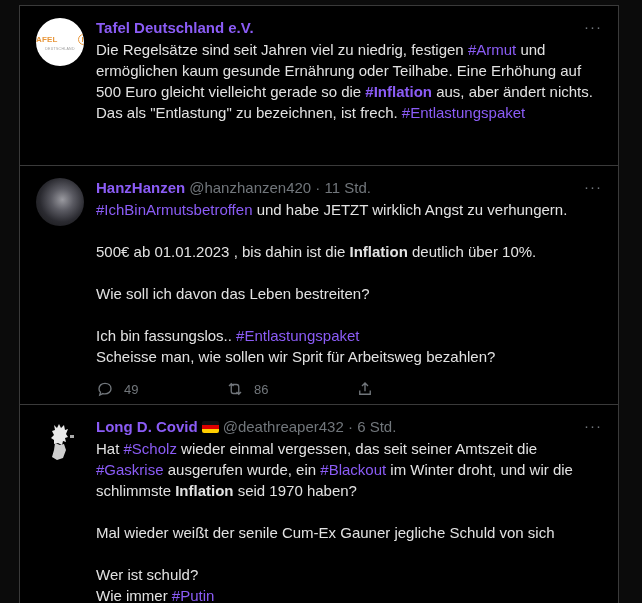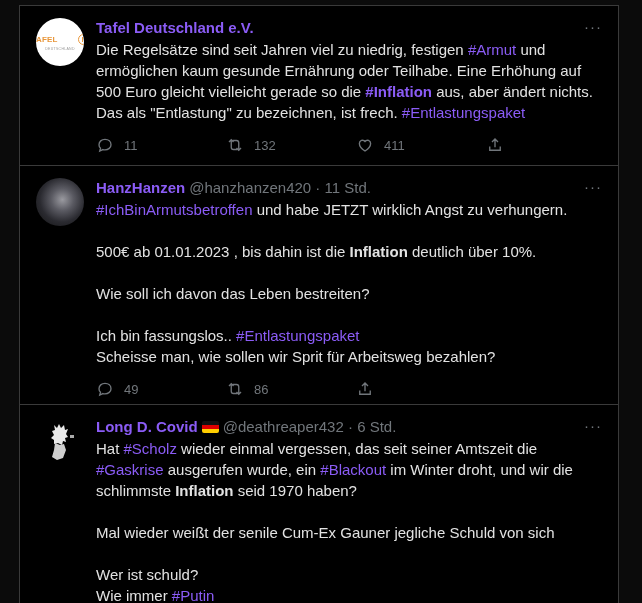--- a/index.html
+++ b/index.html
@@ -78,45 +78,20 @@
       </div>
       <span class="t-sub">DEUTSCHLAND</span>
     </div>
     <div class="head">
       <span class="name">Tafel Deutschland e.V.</span>
     </div>
     <span class="more">···</span>
     <div class="body">
       <p><span>Die Regelsätze sind seit Jahren viel zu niedrig, festigen </span><span class="tag">#Armut</span><span> und ermöglichen kaum gesunde Ernährung oder Teilhabe. Eine Erhöhung auf 500 Euro gleicht vielleicht gerade so die </span><span class="tag bold">#Inflation</span><span> aus, aber ändert nichts. Das als "Entlastung" zu bezeichnen, ist frech. </span><span class="tag">#Entlastungspaket</span></p>
     </div>
-    <div class="actions">
-      <div class="act">
-        <svg viewBox="0 0 24 24" fill="none" stroke="#71767b" stroke-width="1.8">
-            <path d="M4 11.5c0-4 3.4-7 8-7s8 3 8 7-3.6 7-8 7c-1 0-2-.1-2.8-.4L5 20l1-3.6C4.7 15.2 4 13.4 4 11.5z"></path>
-          </svg>
-        <span>11</span>
-      </div>
-      <div class="act">
-        <svg viewBox="0 0 24 24" fill="none" stroke="#71767b" stroke-width="1.8">
-            <path d="M4 8l3-3 3 3M7 5v10a3 3 0 003 3h5M20 16l-3 3-3-3M17 19V9a3 3 0 00-3-3H9"></path>
-          </svg>
-        <span>132</span>
-      </div>
-      <div class="act">
-        <svg viewBox="0 0 24 24" fill="none" stroke="#71767b" stroke-width="1.8">
-            <path d="M12 20s-7.5-4.6-7.5-10A4.2 4.2 0 0112 7.3 4.2 4.2 0 0119.5 10c0 5.4-7.5 10-7.5 10z"></path>
-          </svg>
-        <span>411</span>
-      </div>
-      <div class="act share">
-        <svg viewBox="0 0 24 24" fill="none" stroke="#71767b" stroke-width="1.8">
-            <path d="M12 15V4M8 8l4-4 4 4M5 14v5h14v-5"></path>
-          </svg>
-      </div>
-    </div>
   </div>
 
   <div class="tweet t2">
     <div class="avatar av-hanz"></div>
     <div class="head">
       <span class="name">HanzHanzen</span>
       <span class="handle">@hanzhanzen420 · 11 Std.</span>
     </div>
     <span class="more">···</span>
     <div class="body">

